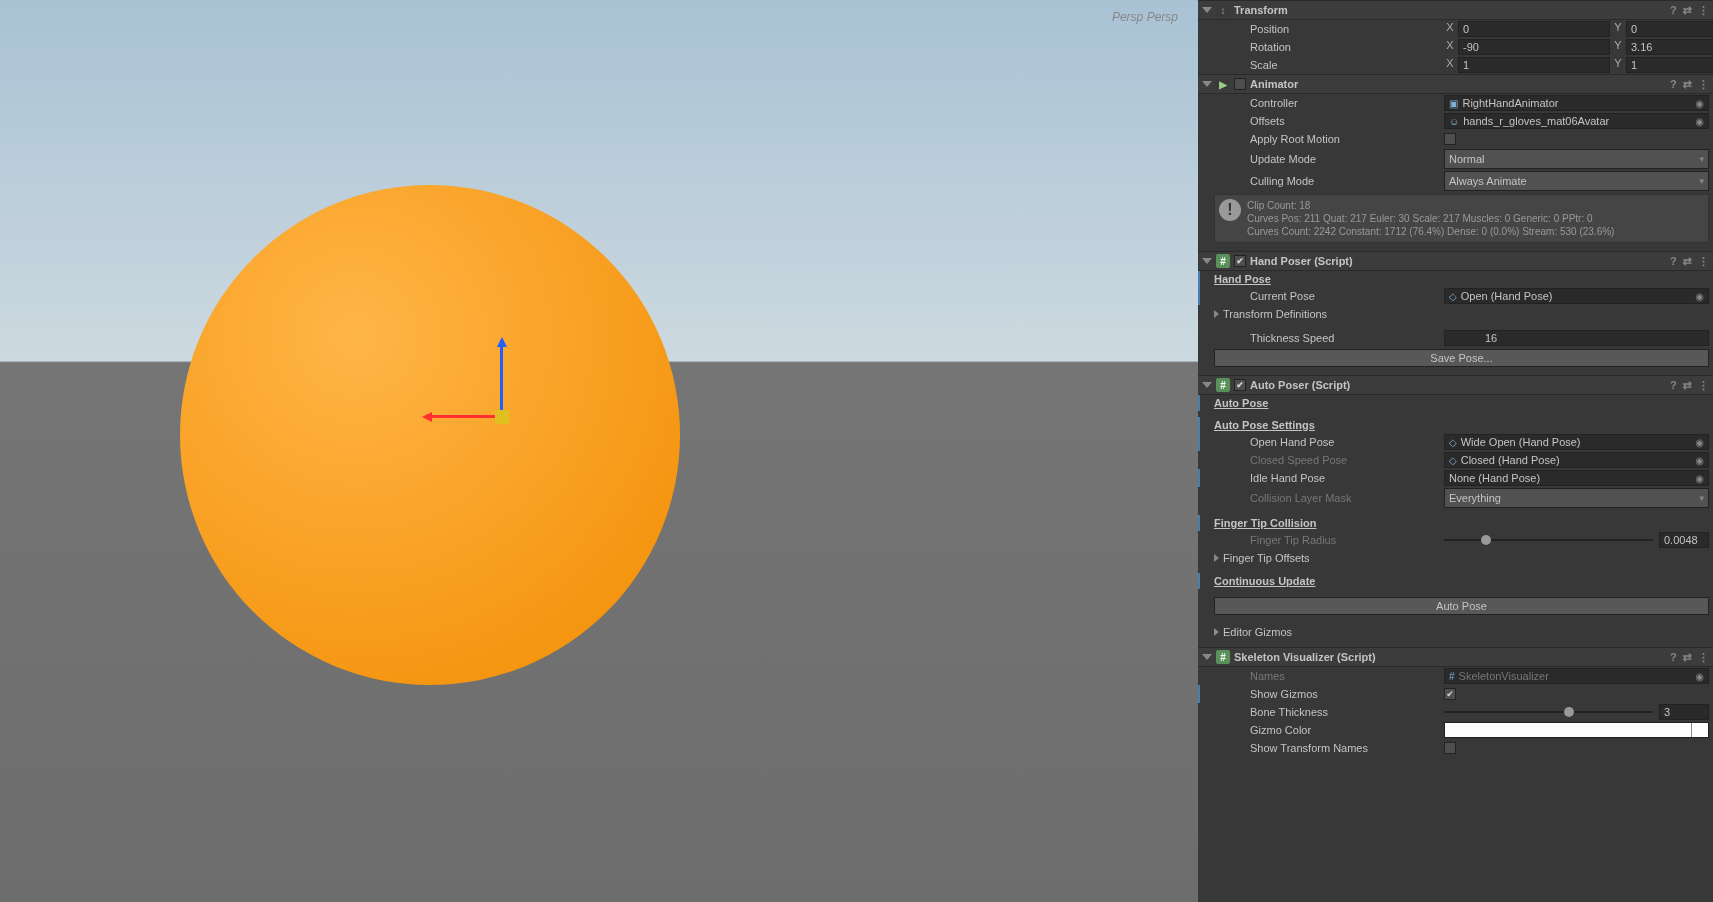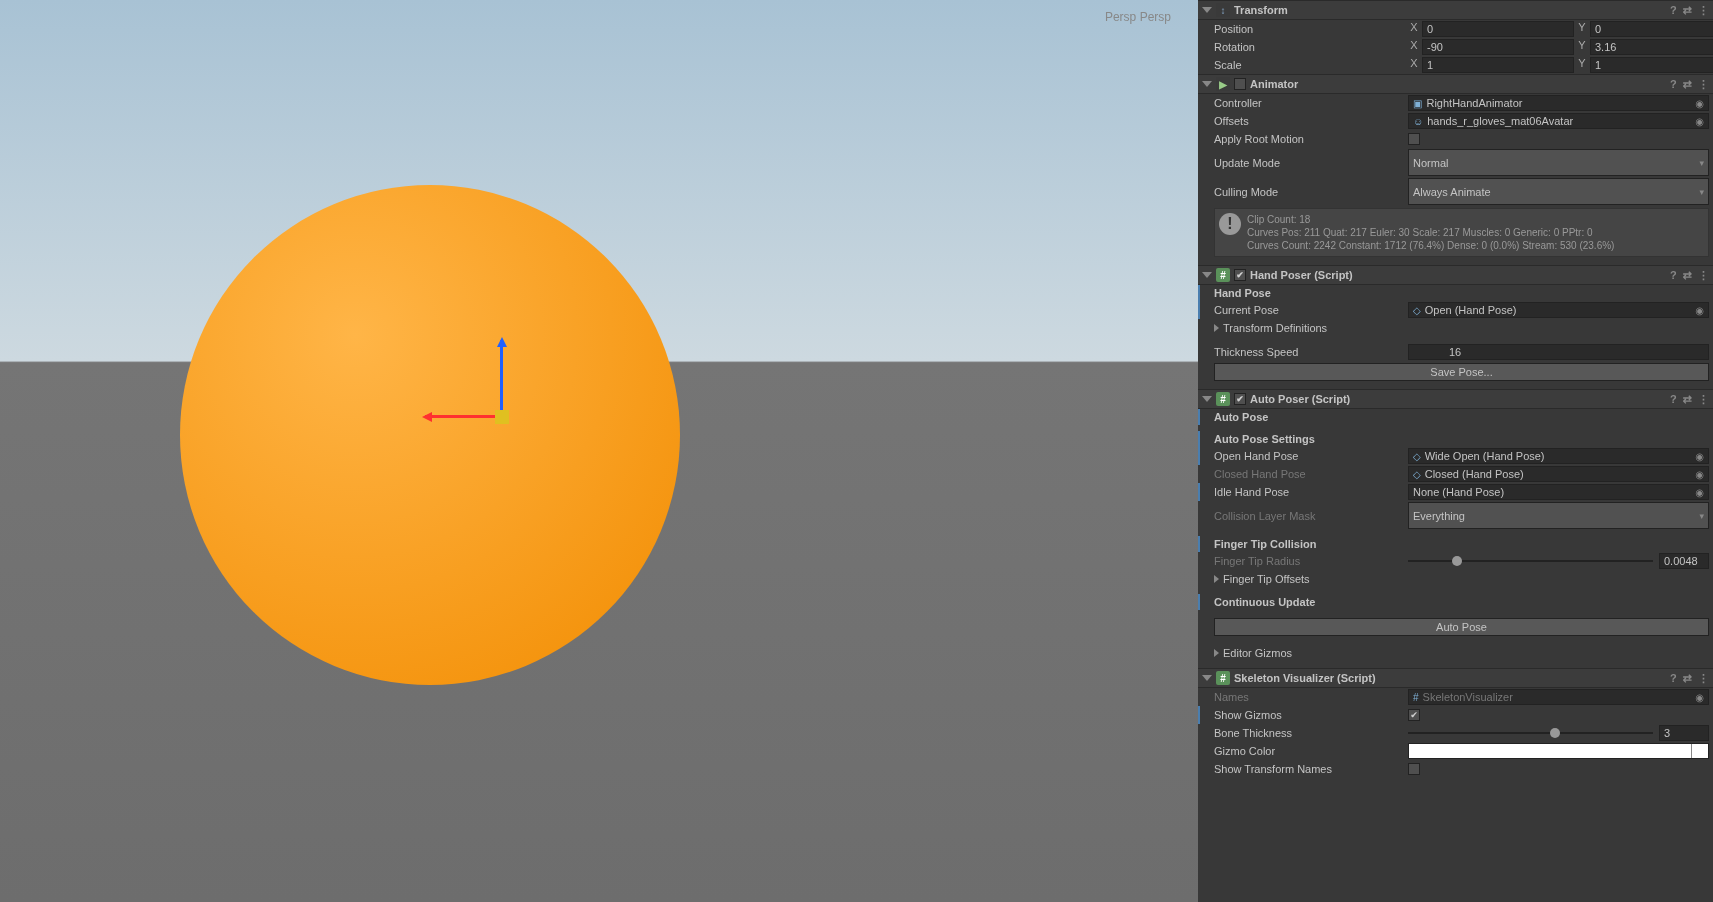--- a/index.html
+++ b/index.html
@@ -1,18 +1,18 @@
 <!DOCTYPE html>
 <html><head>
 <meta charset="utf-8">
 <style>
 * { margin:0; padding:0; box-sizing:border-box; font-family:Arial,Helvetica,sans-serif; }
 body { width:1713px; height:902px; display:flex; background:#383838; color:#c4c4c4; font-size:12px; overflow:hidden; }
 .viewport { flex:1; position:relative; background:linear-gradient(to bottom,#a8c2d4 0%,#cdd9e0 40%,#757575 40.2%,#6d6d6d 100%); }
-.viewport-overlay { position:absolute; top:10px; right:27px; color:#888; }
+.viewport-overlay { position:absolute; top:10px; right:20px; color:#888; font-style:italic; }
 .gizmo-cam { position:absolute; top:0; right:30px; width:60px; height:40px; }
 .hand-placeholder { position:absolute; left:150px; top:30px; width:760px; height:760px; }
 .sphere { position:absolute; left:30px; top:155px; width:500px; height:500px; border-radius:50%; background:radial-gradient(circle at 35% 30%,#ffb547,#f28c00); }
 .axis-gizmo { position:absolute; left:345px; top:380px; }
 .axis-gizmo .y{ position:absolute; width:3px; height:70px; background:#2060ff; left:5px; top:-70px;}
 .axis-gizmo .y::after{content:"";position:absolute;top:-8px;left:-3px;border:5px solid transparent;border-bottom:10px solid #2060ff;}
 .axis-gizmo .x{ position:absolute; height:3px; width:70px; background:#ff3030; left:-70px; top:5px;}
 .axis-gizmo .x::before{content:"";position:absolute;left:-8px;top:-3px;border:5px solid transparent;border-right:10px solid #ff3030;}
 .axis-gizmo .c{ position:absolute; width:14px; height:14px; background:#e0c020; left:0; top:0;}
 .inspector { width:515px; background:#383838; overflow-y:auto; font-size:11px; }
@@ -23,35 +23,35 @@
 .icon-t { width:14px; height:14px; display:flex; align-items:center; justify-content:center; font-size:10px;}
 .icon-t.transform   { background:#3a3a3a; color:#8ac; }
 .icon-t.animator    { background:#3a3a3a; color:#9c8; }
 .icon-t.script      { background:#5a915a; color:#fff; border-radius:2px;}
 .chk { width:12px; height:12px; border:1px solid #222; background:#4f4f4f; display:inline-flex; align-items:center; justify-content:center; font-size:9px; color:#d0d0d0;}
 .chk.on::after { content:"✔"; }
 .comp-actions { margin-left:auto; display:flex; gap:6px; color:#888;}
 .comp-actions span { cursor:pointer; }
 .row { display:flex; align-items:center; min-height:18px; padding:1px 4px 1px 16px; gap:4px; }
 .row.mod { border-left:2px solid #4a7eaf; padding-left:14px;}
-.label { flex:0 0 190px; }
+.label { flex:0 0 190px;margin-left:36px; }
 .vec3 { display:flex; flex:1; gap:2px; }
 .vec3 .axis-lbl { color:#aaa; width:12px; text-align:center;}
 .vec3 input { flex:1; min-width:0;}
 input[type=text]{ background:#2a2a2a; border:1px solid #222; color:#c4c4c4; height:16px; padding:0 4px; font-size:11px; }
 .obj-field { flex:1; display:flex; align-items:center; background:#2a2a2a; border:1px solid #222; height:16px; padding:0 4px; gap:4px; position:relative;}
 .obj-field .type-icon { color:#7fb0d6; font-size:10px;}
 .obj-field .picker { margin-left:auto; color:#888; font-size:10px; cursor:pointer;}
-.dropdown { flex:1; background:#515151; border:1px solid #222; height:27px; padding:0 4px; display:flex; align-items:center; position:relative;}
+.dropdown { flex:1; background:#515151; border:1px solid #222; height:20px; padding:0 4px; display:flex; align-items:center; position:relative;}
 .dropdown::after { content:"▾"; position:absolute; right:4px; color:#888; font-size:9px;}
 .full-btn { margin:2px 4px 2px 16px; background:#585858; border:1px solid #222; height:18px; display:flex; align-items:center; justify-content:center; cursor:pointer;}
 .info-box { margin:2px 4px 2px 16px; background:#454545; border:1px solid #333; padding:4px; display:flex; gap:6px; font-size:10px; color:#999; line-height:1.3;}
 .info-box .info-icon { width:22px; height:22px; background:#999; border-radius:50%; color:#333; font-size:16px; font-weight:bold; display:flex; align-items:center; justify-content:center; flex-shrink:0;}
 .subhead { padding:2px 4px 2px 16px; font-weight:bold;}
-.subhead.mod { border-left:2px solid #4a7eaf; padding-left:14px;}
+.subhead.mod { border-left:2px solid #4a7eaf; padding-left:14px;text-decoration:underline;}
 .slider-wrap { flex:1; display:flex; align-items:center; gap:6px;}
 .slider { flex:1; height:14px; position:relative;}
 .slider .track{position:absolute; left:0; right:0; top:6px; height:2px; background:#222;}
 .slider .thumb{position:absolute; top:2px; width:10px; height:10px; background:#999; border-radius:50%; transform:translateX(-50%);}
 .slider-val { width:50px;}
 .color-field { flex:1; height:16px; background:#fff; border:1px solid #222; position:relative;}
 .color-field::after{content:"";position:absolute;right:0;top:0;bottom:0;width:16px;background:#fff;border-left:1px solid #888;}
 .spacer { height:6px;}
 .disabled { color:#777;}
 </style>
@@ -217,21 +217,21 @@
   <div class="subhead mod">Auto Pose Settings</div>
   <div class="row mod">
       <span class="label">Open Hand Pose</span>
     <div class="obj-field">
         <span class="type-icon">◇</span>
         <span>Wide Open (Hand Pose)</span>
         <span class="picker">◉</span>
       </div>
     </div>
   <div class="row">
-      <span class="label disabled">Closed Hand Pose</span>
+      <span class="label disabled">Closed Speed Pose</span>
     <div class="obj-field">
         <span class="type-icon">◇</span>
         <span>Closed (Hand Pose)</span>
         <span class="picker">◉</span>
       </div>
     </div>
   <div class="row mod">
       <span class="label">Idle Hand Pose</span>
     <div class="obj-field">
         <span>None (Hand Pose)</span>

